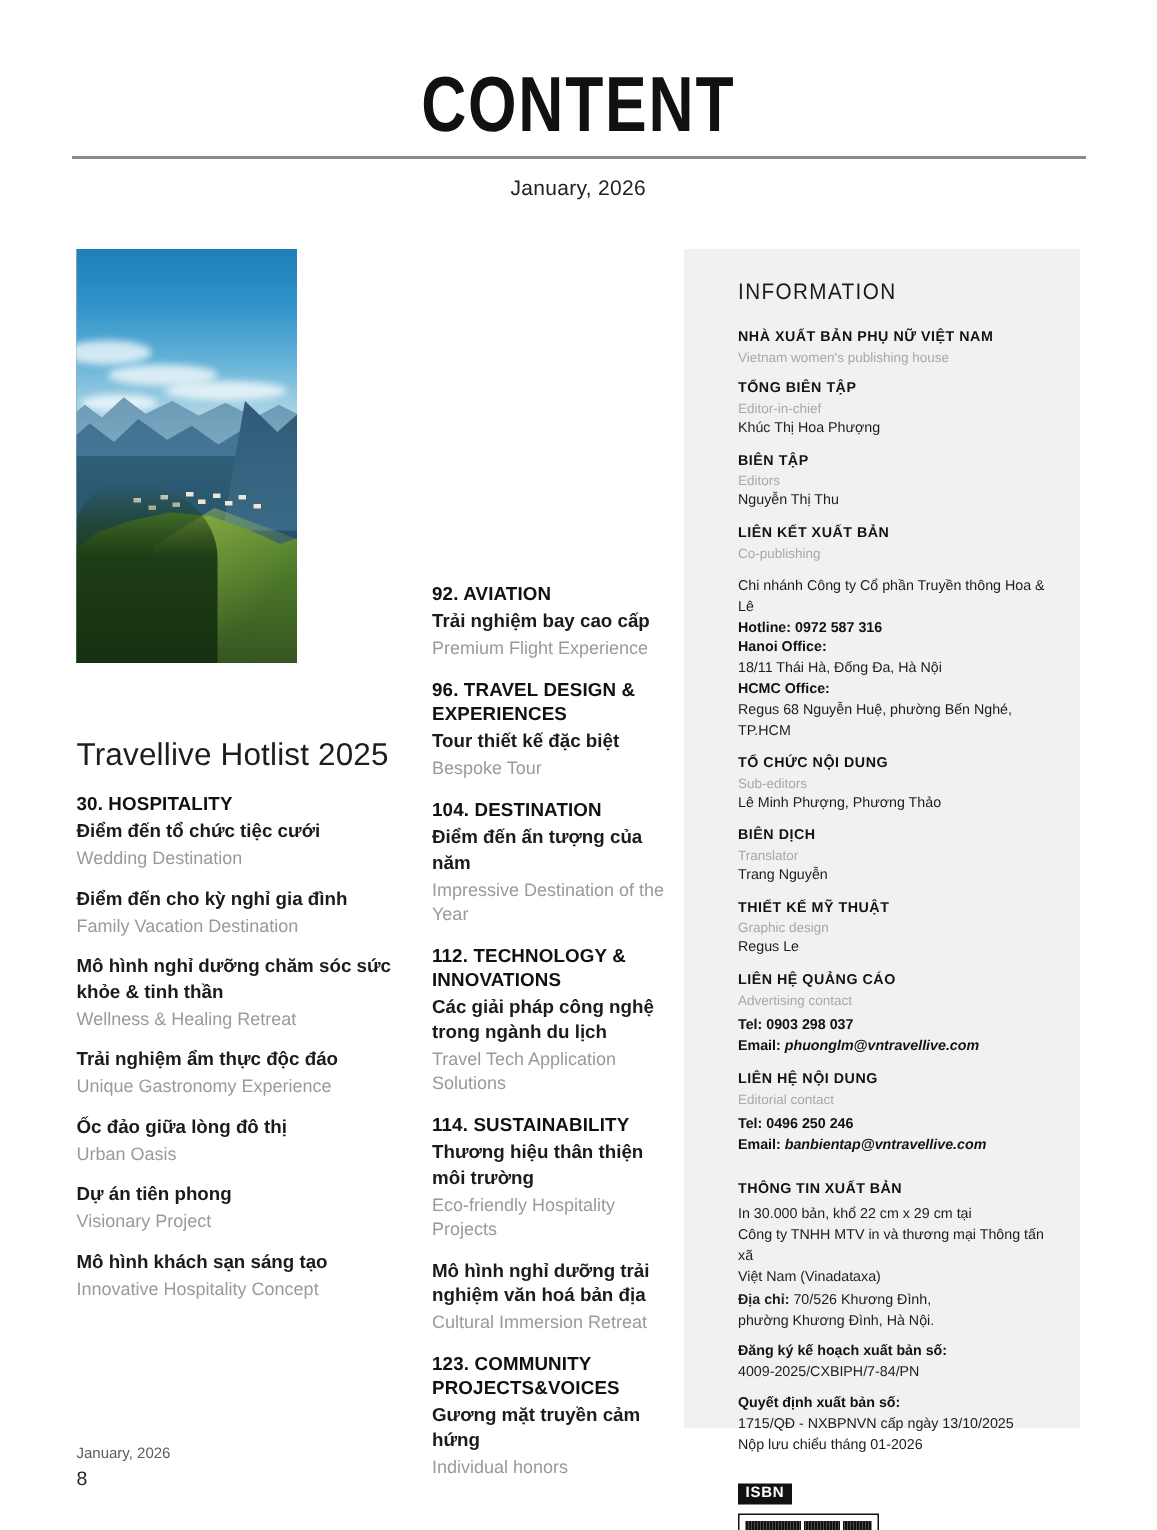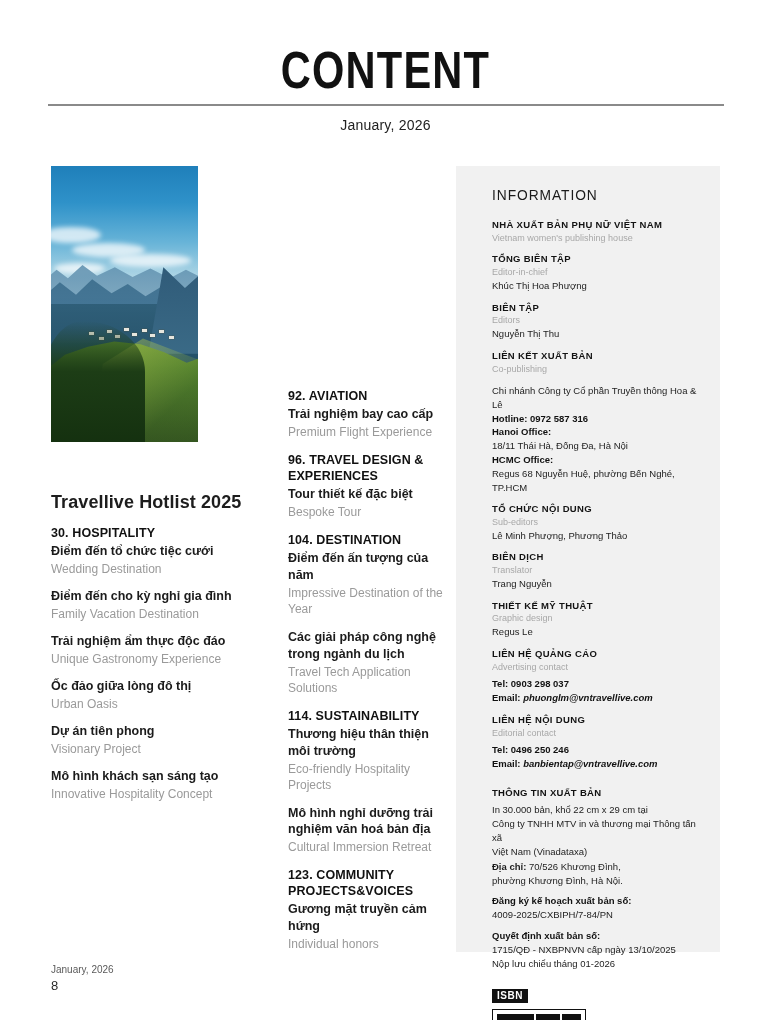--- a/index.html
+++ b/index.html
@@ -154,22 +154,22 @@
   }
 
   
   .col-left {
     position: absolute;
     left: 51px;
     top: 492px;
     width: 220px;
   }
   .hotlist-heading {
-    font-size: 18px;
-    font-weight: bold;
+    font-size: 21px;
+    font-weight: normal;
     color: #1d1d1d;
     margin: 0 0 12px 0;
     letter-spacing: 0.1px;
   }
 
   
   .col-mid {
     position: absolute;
     left: 288px;
     top: 388px;
@@ -376,20 +376,24 @@
         <p class="sec-title">30. HOSPITALITY</p>
         <div class="entry">
           <p class="entry-vn">Điểm đến tổ chức tiệc cưới</p>
           <p class="entry-en">Wedding Destination</p>
         </div>
         <div class="entry">
           <p class="entry-vn">Điểm đến cho kỳ nghỉ gia đình</p>
           <p class="entry-en">Family Vacation Destination</p>
         </div>
         <div class="entry">
+          <p class="entry-vn">Mô hình nghỉ dưỡng chăm sóc sức khỏe &amp; tinh thần</p>
+          <p class="entry-en">Wellness &amp; Healing Retreat</p>
+        </div>
+        <div class="entry">
           <p class="entry-vn">Trải nghiệm ẩm thực độc đáo</p>
           <p class="entry-en">Unique Gastronomy Experience</p>
         </div>
         <div class="entry">
           <p class="entry-vn">Ốc đảo giữa lòng đô thị</p>
           <p class="entry-en">Urban Oasis</p>
         </div>
         <div class="entry">
           <p class="entry-vn">Dự án tiên phong</p>
           <p class="entry-en">Visionary Project</p>
@@ -419,20 +423,21 @@
         </div>
       </div>
       <div class="section-block">
         <p class="sec-title">104. DESTINATION</p>
         <div class="entry">
           <p class="entry-vn">Điểm đến ấn tượng của năm</p>
           <p class="entry-en">Impressive Destination of the Year</p>
         </div>
       </div>
       <div class="section-block">
+        <p class="sec-title">112. TECHNOLOGY &amp; INNOVATIONS</p>
         <div class="entry">
           <p class="entry-vn">Các giải pháp công nghệ trong ngành du lịch</p>
           <p class="entry-en">Travel Tech Application Solutions</p>
         </div>
       </div>
       <div class="section-block">
         <p class="sec-title">114. SUSTAINABILITY</p>
         <div class="entry">
           <p class="entry-vn">Thương hiệu thân thiện môi trường</p>
           <p class="entry-en">Eco-friendly Hospitality Projects</p>

